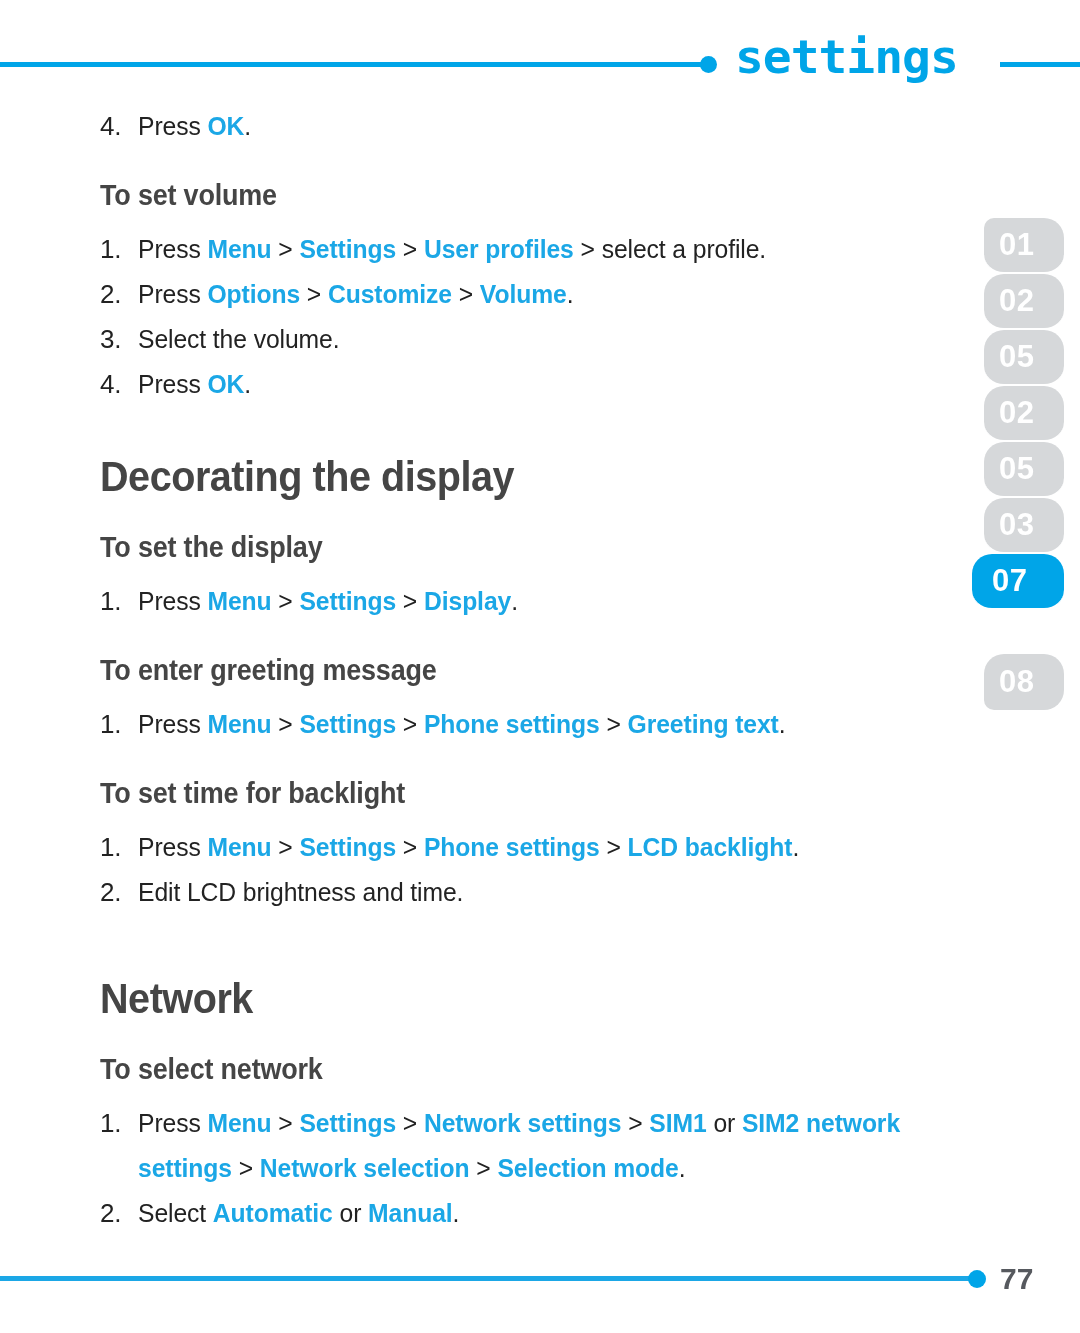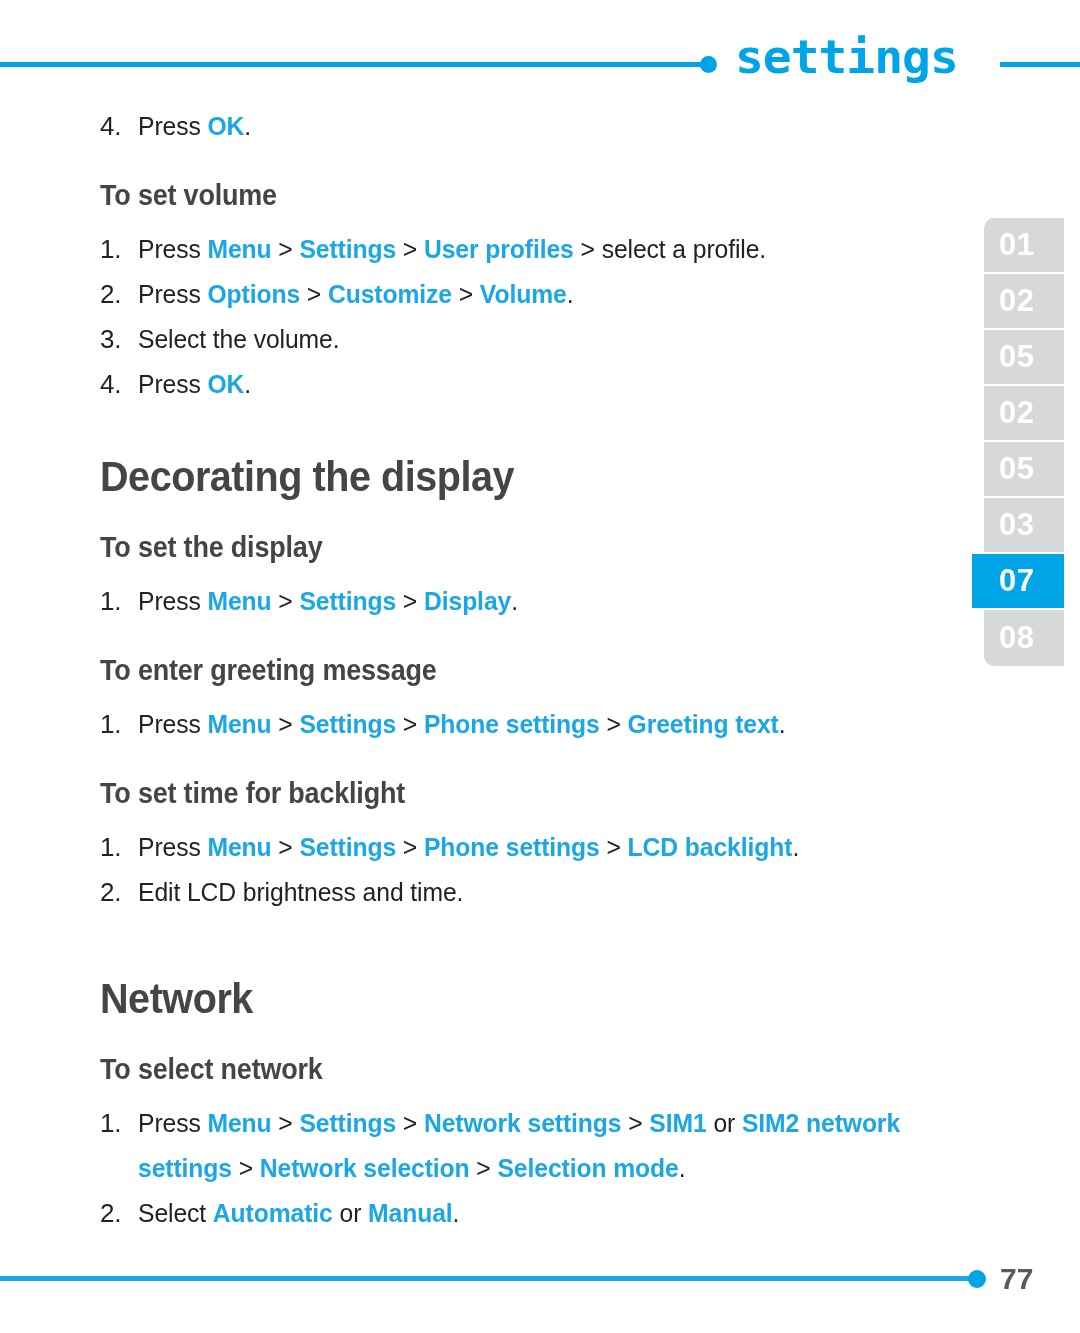--- a/index.html
+++ b/index.html
@@ -78,33 +78,35 @@
     color: #ffffff;
     font-size: 31px;
     font-weight: bold;
     letter-spacing: 0.5px;
     display: flex;
     align-items: center;
     padding-left: 15px;
     box-sizing: border-box;
     border-bottom: 2px solid #ffffff;
     font-family: "Liberation Sans", sans-serif;
+    border-radius: 20px;
   }
   .chapter-tab:first-child {
     border-top-left-radius: 10px;
   }
   .chapter-tab:last-child {
     border-bottom-left-radius: 10px;
     border-bottom: none;
+    margin-top: 44px;
   }
   .chapter-tab.active {
     background: #00a5e8;
     width: 92px;
     margin-left: 0;
-    padding-left: 27px;
+    padding-left: 20px;
     color: #ffffff;
   }
 
   
   .content {
     position: absolute;
     left: 100px;
     top: 104px;
     width: 860px;
   }

